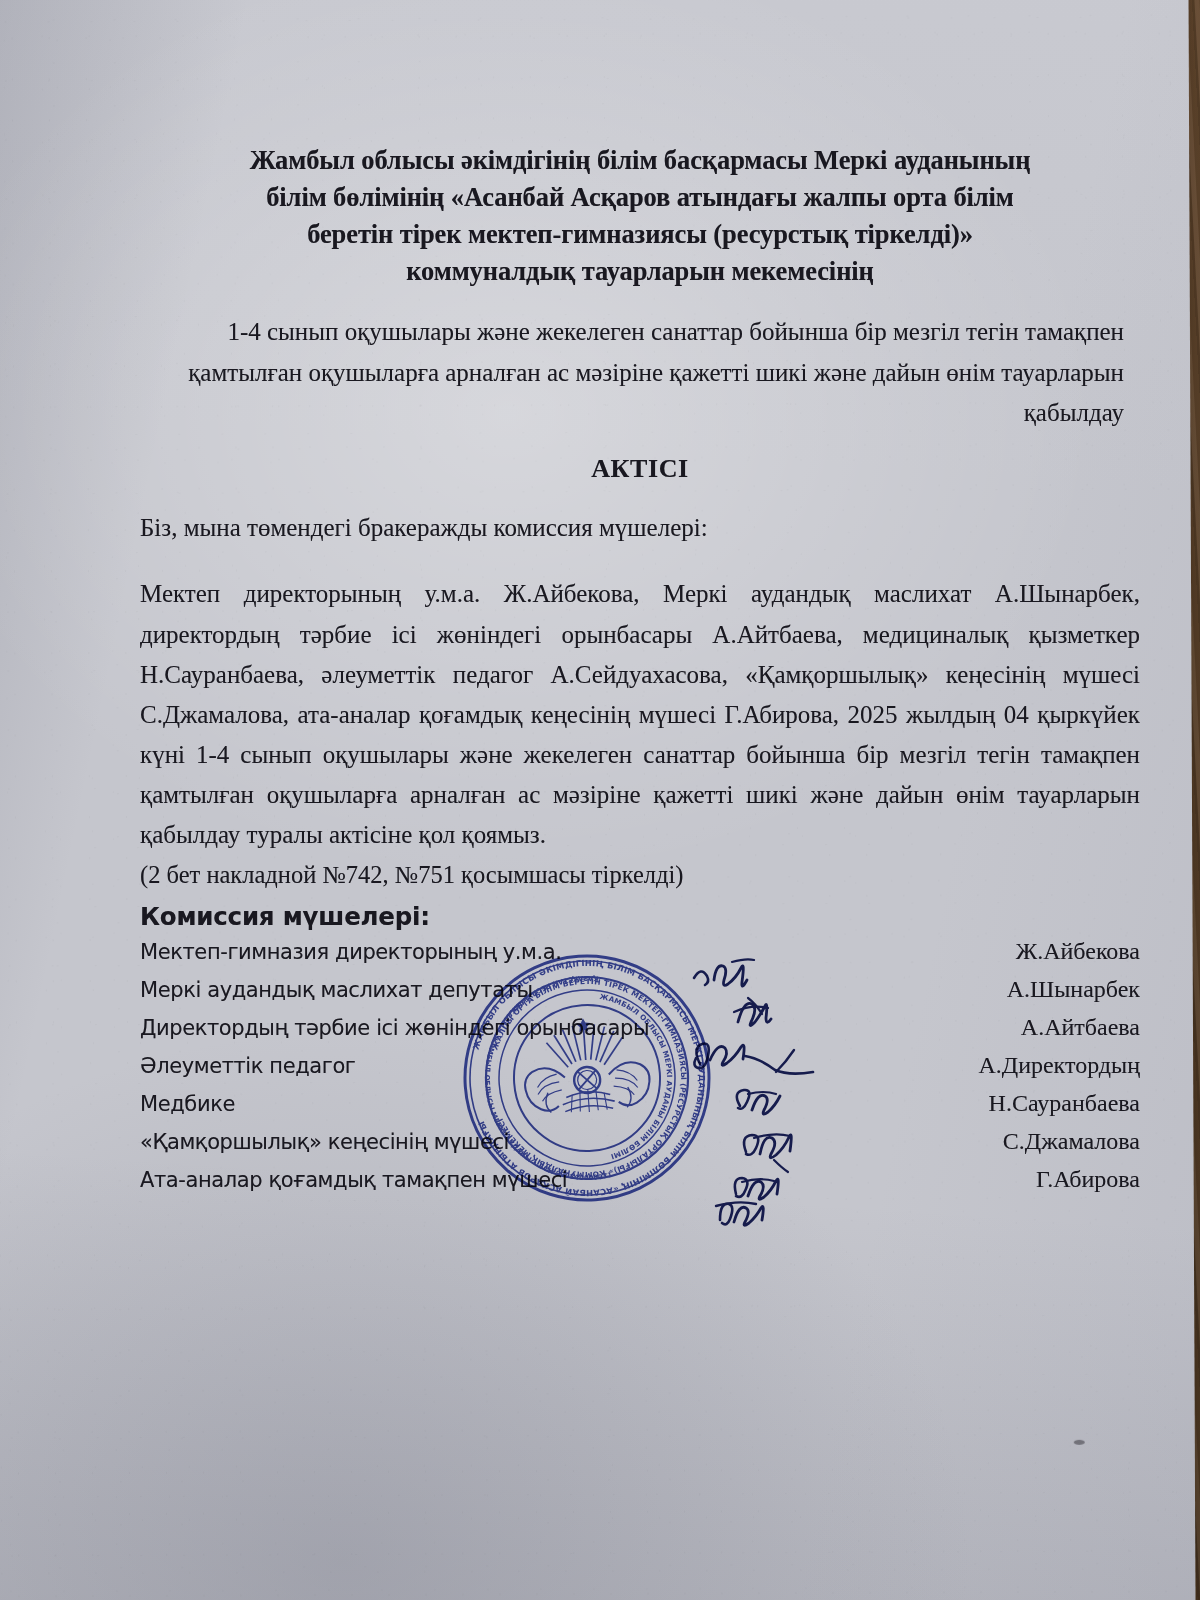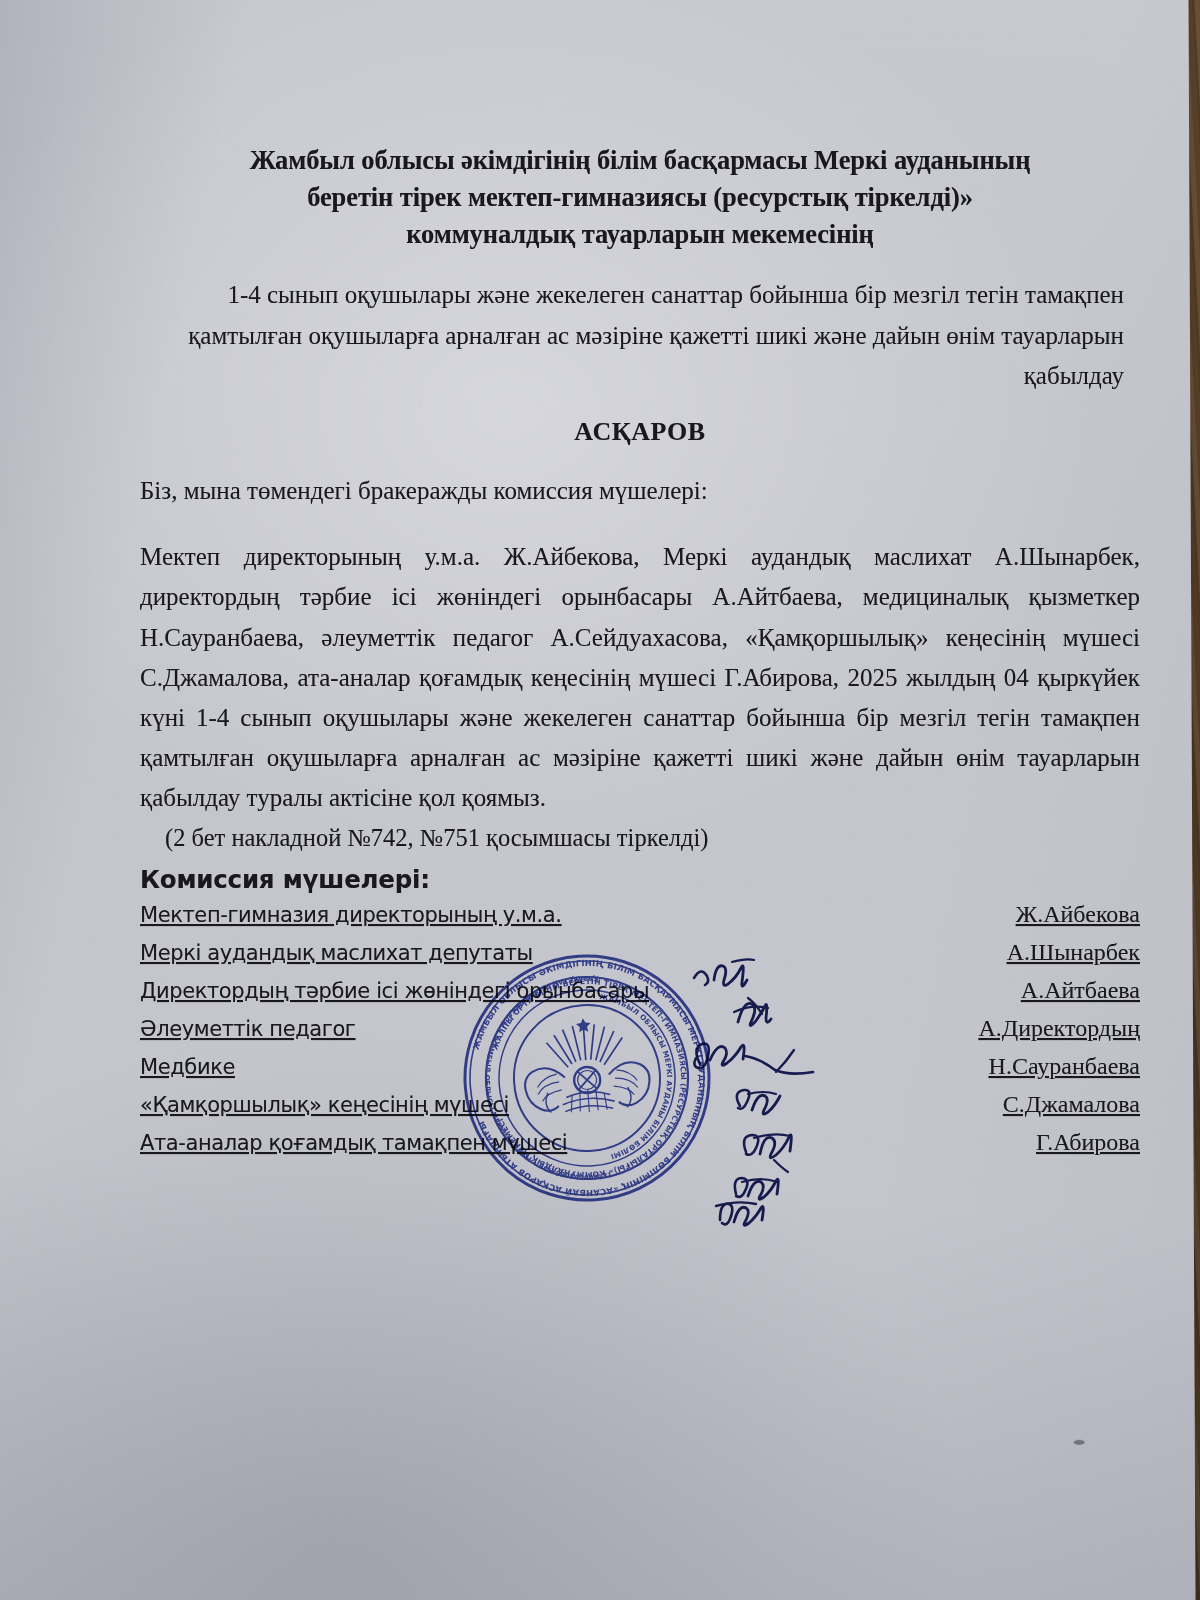--- a/index.html
+++ b/index.html
@@ -152,21 +152,20 @@
     text-align: justify;
     text-align-last: left;
     text-shadow: 0 0.4px 0.6px rgba(0,0,0,0.26);
   }
 
   .attachment-note {
     margin-top: 2px;
     font-size: 24.5px;
     line-height: 1.5;
     text-shadow: 0 0.4px 0.6px rgba(0,0,0,0.26);
-    margin-left: 25px;
   }
 
   .members-heading {
     margin-top: 8px;
     font-weight: bold;
     font-size: 24.5px;
     font-family: "DejaVu Sans", "Liberation Sans", sans-serif;
     letter-spacing: -0.2px;
     text-shadow: 0 0.4px 0.6px rgba(0,0,0,0.3);
   }
@@ -177,21 +176,20 @@
     width: 100%;
     border-collapse: collapse;
     position: relative;
     z-index: 20;
   }
 
   .sig-table td {
     padding: 0;
     vertical-align: baseline;
     height: 38px;
-    text-decoration: underline;
   }
 
   .sig-role {
     font-family: "DejaVu Sans", "Liberation Sans", sans-serif;
     font-size: 21px;
     letter-spacing: -0.4px;
     white-space: nowrap;
     text-shadow: 0 0.4px 0.6px rgba(0,0,0,0.26);
   }
 
@@ -242,27 +240,28 @@
   <div class="paper">
     <div class="paper-light"></div>
     <div class="paper-grain"></div>
     <div class="fleck"></div>
   </div>
 
   <div class="sheet">
 
     <div class="title">
       <div>Жамбыл облысы әкімдігінің білім басқармасы Меркі ауданының</div>
+      <div>білім бөлімінің «Асанбай Асқаров атындағы жалпы орта білім</div>
       <div>беретін тірек мектеп-гимназиясы (ресурстық тіркелді)»</div>
       <div>коммуналдық тауарларын мекемесінің</div>
     </div>
 
     <div class="subtitle">1-4 сынып оқушылары және жекелеген санаттар бойынша бір мезгіл тегін тамақпен қамтылған оқушыларға арналған ас мәзіріне қажетті шикі және дайын өнім тауарларын қабылдау</div>
 
-    <div class="doc-kind">АСҚАРОВ</div>
+    <div class="doc-kind">АКТІСІ</div>
 
     <div class="lead">Біз, мына төмендегі бракеражды комиссия мүшелері:</div>
 
     <div class="body-para">Мектеп директорының у.м.а. Ж.Айбекова, Меркі аудандық маслихат А.Шынарбек, директордың тәрбие ісі жөніндегі орынбасары А.Айтбаева, медициналық қызметкер Н.Сауранбаева, әлеуметтік педагог А.Сейдуахасова, «Қамқоршылық» кеңесінің мүшесі С.Джамалова, ата-аналар қоғамдық кеңесінің мүшесі Г.Абирова, 2025 жылдың 04 қыркүйек күні 1-4 сынып оқушылары және жекелеген санаттар бойынша бір мезгіл тегін тамақпен қамтылған оқушыларға арналған ас мәзіріне қажетті шикі және дайын өнім тауарларын қабылдау туралы актісіне қол қоямыз.</div>
 
     <div class="attachment-note">(2 бет накладной №742, №751 қосымшасы тіркелді)</div>
 
     <div class="members-heading">Комиссия мүшелері:</div>
 
     <table class="sig-table">

